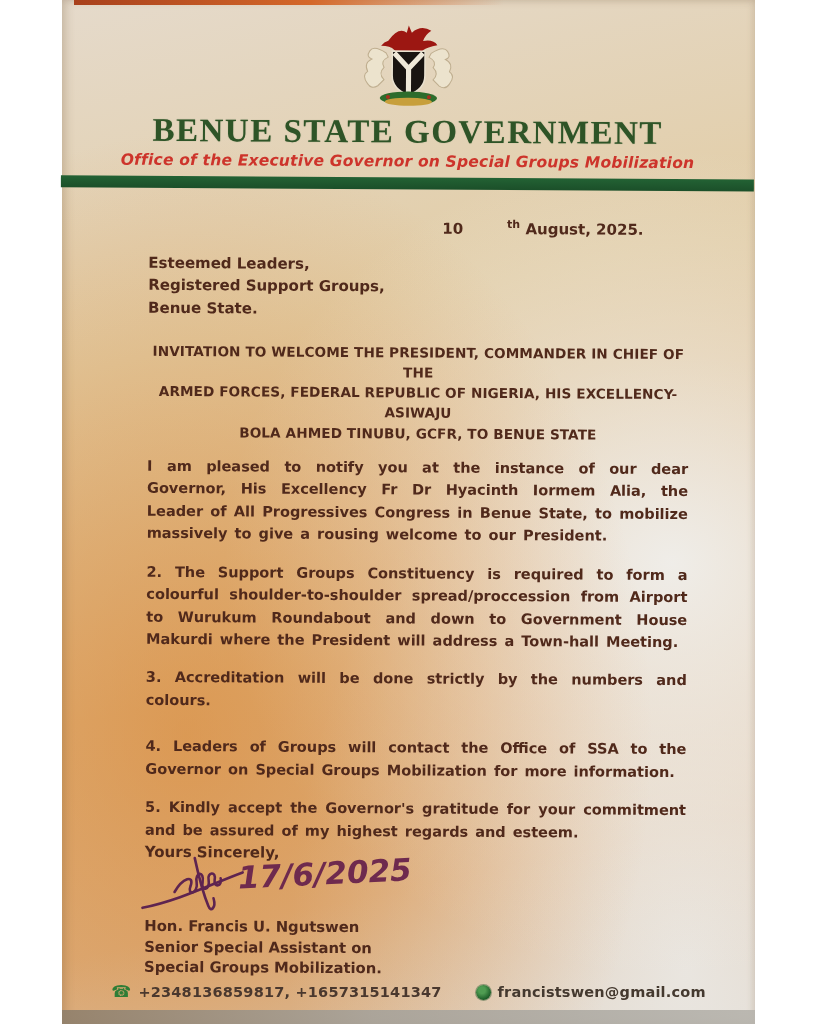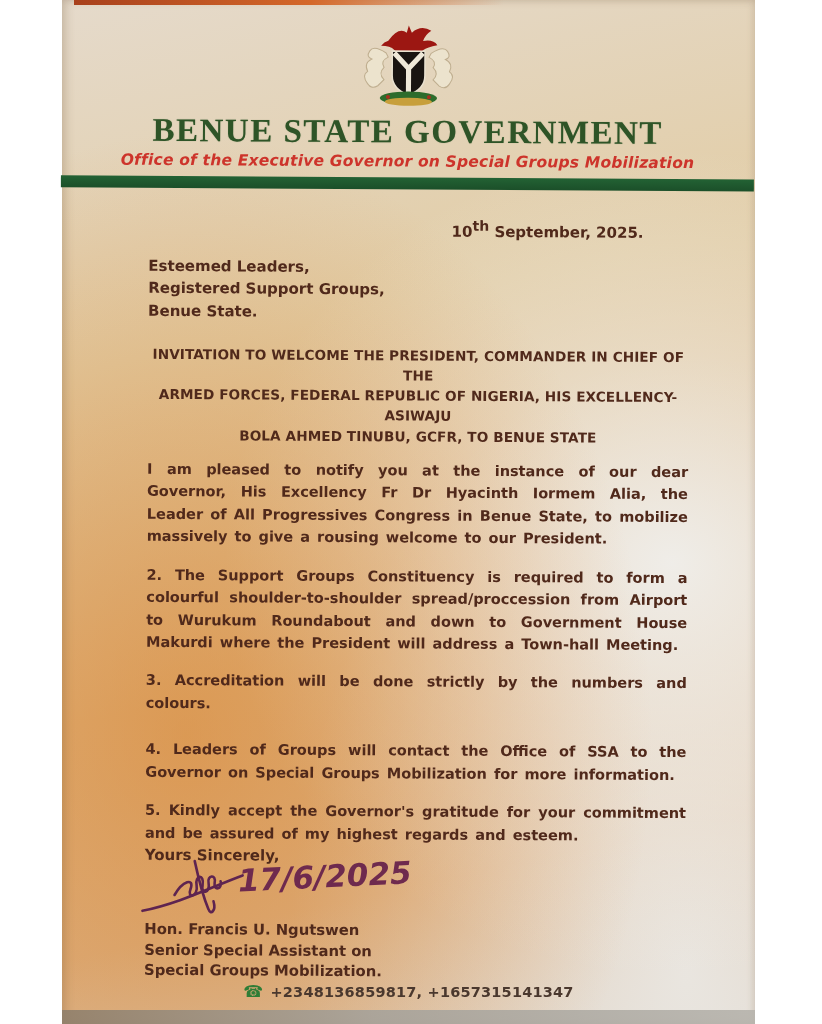--- a/index.html
+++ b/index.html
@@ -39,21 +39,21 @@
   }
   .office-line{
     color:#cd342b;font-weight:bold;font-style:italic;
     font-size:15.5px;margin-top:3px;letter-spacing:.2px;
   }
   .green-band{height:12px;background:linear-gradient(#236234,#1b4f29);margin-top:7px;}
   
   .content{padding:0 64px 0 88px;color:#50291b;}
   .date-row{margin-top:28px;text-align:right;padding-right:46px;
     font-weight:bold;font-size:15px;}
-  .date-row sup{font-size:14px;}
+  .date-row sup{font-size:11px;margin-left:44px;}
   .address{margin-top:16px;font-weight:bold;font-size:15px;line-height:1.5;}
   .subject{
     margin:22px auto 0;max-width:566px;text-align:center;
     font-weight:bold;font-size:13.6px;line-height:1.48;letter-spacing:.1px;
   }
   .para{
     margin:16px 0 0;font-weight:bold;font-size:14.5px;line-height:1.55;
     text-align:justify;word-spacing:2px;
   }
   .para.first{margin-top:13px;}
@@ -100,21 +100,21 @@
         <circle cx="40" cy="75" r="2" fill="#a8301f"></circle>
         <circle cx="80" cy="75" r="2" fill="#a8301f"></circle>
       </svg>
       <div class="org-name">BENUE STATE GOVERNMENT</div>
       <div class="office-line">Office of the Executive Governor on Special Groups Mobilization</div>
       <div class="green-band"></div>
     </div>
 
     <div class="content">
 
-      <div class="date-row"><span>10</span><sup>th</sup><span> September, 2025.</span></div>
+      <div class="date-row"><span>10</span><sup>th</sup><span> August, 2025.</span></div>
 
       <div class="address">
         <div>Esteemed Leaders,</div>
         <div>Registered Support Groups,</div>
         <div>Benue State.</div>
       </div>
 
       <div class="subject">
         <div>INVITATION TO WELCOME THE PRESIDENT, COMMANDER IN CHIEF OF THE</div>
         <div>ARMED FORCES, FEDERAL REPUBLIC OF NIGERIA, HIS EXCELLENCY- ASIWAJU</div>
@@ -147,16 +147,20 @@
       </div>
 
     </div>
   </div>
 
   <div class="footer">
     <div class="contact">
       <span class="phone-glyph">☎</span>
       <span>+2348136859817, +1657315141347</span>
     </div>
+    <div class="contact">
+      <span class="email-dot"></span>
+      <span class="email-text">francistswen@gmail.com</span>
+    </div>
   </div>
 
   <div class="bottom-edge"></div>
 </div>
 
 </body></html>

